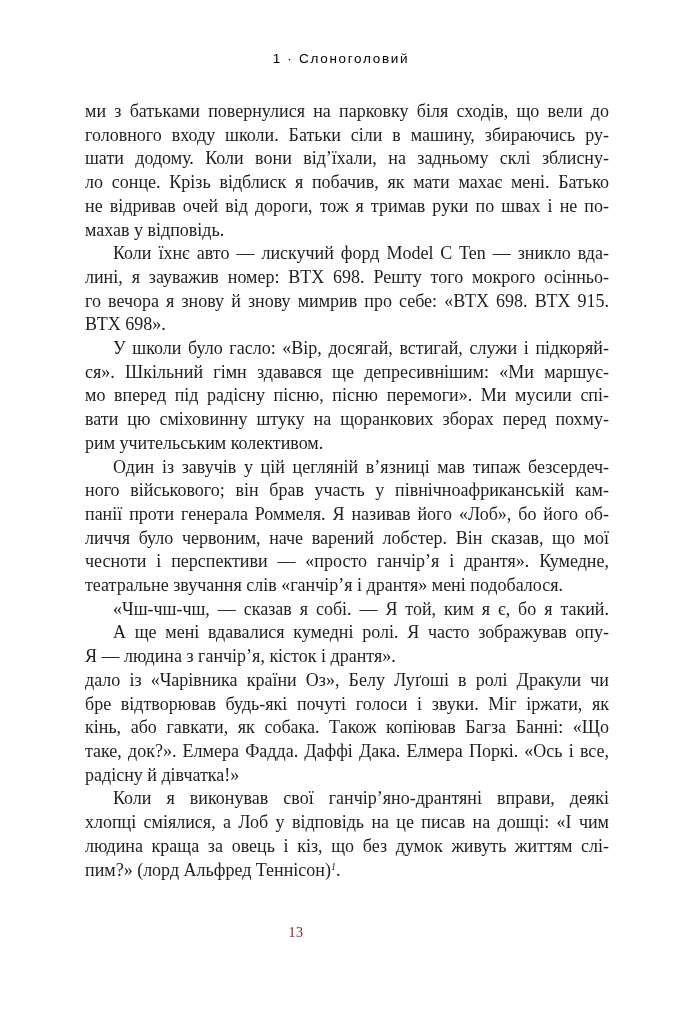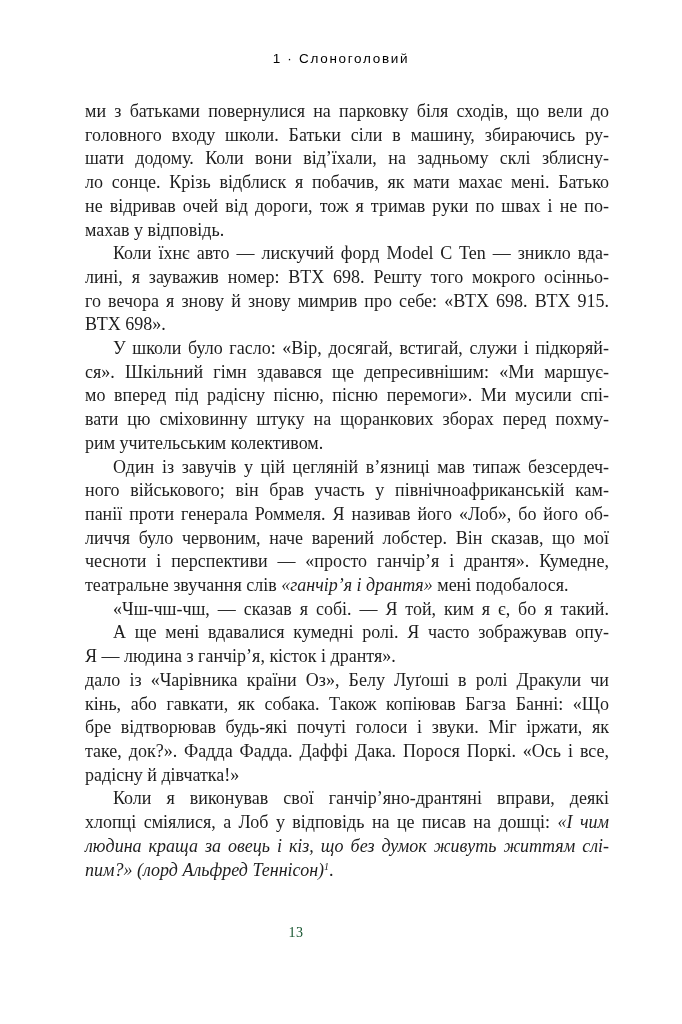--- a/index.html
+++ b/index.html
@@ -35,38 +35,38 @@
     font-size: 18px;
     line-height: 23.7px;
     margin-left: 18px;
   }
   .line {
     text-align: justify;
     text-align-last: justify;
   }
   .line.last { text-align-last: left; }
   .line.indent { text-indent: 28px; }
-  .it { font-style: italic; }
+  .it { }
   sup.fn {
     font-size: 10px;
     font-style: italic;
     line-height: 0;
     vertical-align: baseline;
     position: relative;
     top: -6px;
   }
   .page-number {
     position: absolute;
     top: 925px;
     left: 0;
     width: 592px;
     text-align: center;
     font-size: 14px;
     letter-spacing: 0.5px;
-    color: #14532d;
+    color: #7f1d1d;
   }
 </style>
 </head>
 <body>
 
 <div class="page">
   <div class="running-header">1 · Слоноголовий</div>
 
   <div class="text-block">
       <div class="line"><span>ми з батьками повернулися на парковку біля сходів, що вели до</span></div>
@@ -87,23 +87,23 @@
       <div class="line indent"><span>Один із завучів у цій цегляній в’язниці мав типаж безсердеч-</span></div>
       <div class="line"><span>ного військового; він брав участь у північноафриканській кам-</span></div>
       <div class="line"><span>панії проти генерала Роммеля. Я називав його «Лоб», бо його об-</span></div>
       <div class="line"><span>личчя було червоним, наче варений лобстер. Він сказав, що мої</span></div>
       <div class="line"><span>чесноти і перспективи — «просто ганчір’я і дрантя». Кумедне,</span></div>
       <div class="line last"><span>театральне звучання слів </span><span class="it">«ганчір’я і дрантя»</span><span> мені подобалося.</span></div>
       <div class="line indent"><span>«Чш-чш-чш, — сказав я собі. — Я той, ким я є, бо я такий.</span></div>
       <div class="line indent"><span>А ще мені вдавалися кумедні ролі. Я часто зображував опу-</span></div>
       <div class="line last"><span>Я — людина з ганчір’я, кісток і дрантя».</span></div>
       <div class="line"><span>дало із «Чарівника країни Оз», Белу Луґоші в ролі Дракули чи</span></div>
+      <div class="line"><span>бре відтворював будь-які почуті голоси і звуки. Міг іржати, як</span></div>
       <div class="line"><span>кінь, або гавкати, як собака. Також копіював Багза Банні: «Що</span></div>
-      <div class="line"><span>бре відтворював будь-які почуті голоси і звуки. Міг іржати, як</span></div>
-      <div class="line"><span>таке, док?». Фадда Фадда. Даффі Дака. Порося Поркі. «Ось і все,</span></div>
+      <div class="line"><span>таке, док?». Елмера Фадда. Даффі Дака. Елмера Поркі. «Ось і все,</span></div>
       <div class="line last"><span>радісну й дівчатка!»</span></div>
       <div class="line indent"><span>Коли я виконував свої ганчір’яно-дрантяні вправи, деякі</span></div>
       <div class="line"><span>хлопці сміялися, а Лоб у відповідь на це писав на дошці: </span><span class="it">«І чим</span></div>
       <div class="line"><span class="it">людина краща за овець і кіз, що без думок живуть життям слі-</span></div>
       <div class="line last"><span class="it">пим?» (лорд Альфред Теннісон)</span><sup class="fn">1</sup><span>.</span></div>
     </div>
 
   <div class="page-number">13</div>
 </div>
 

